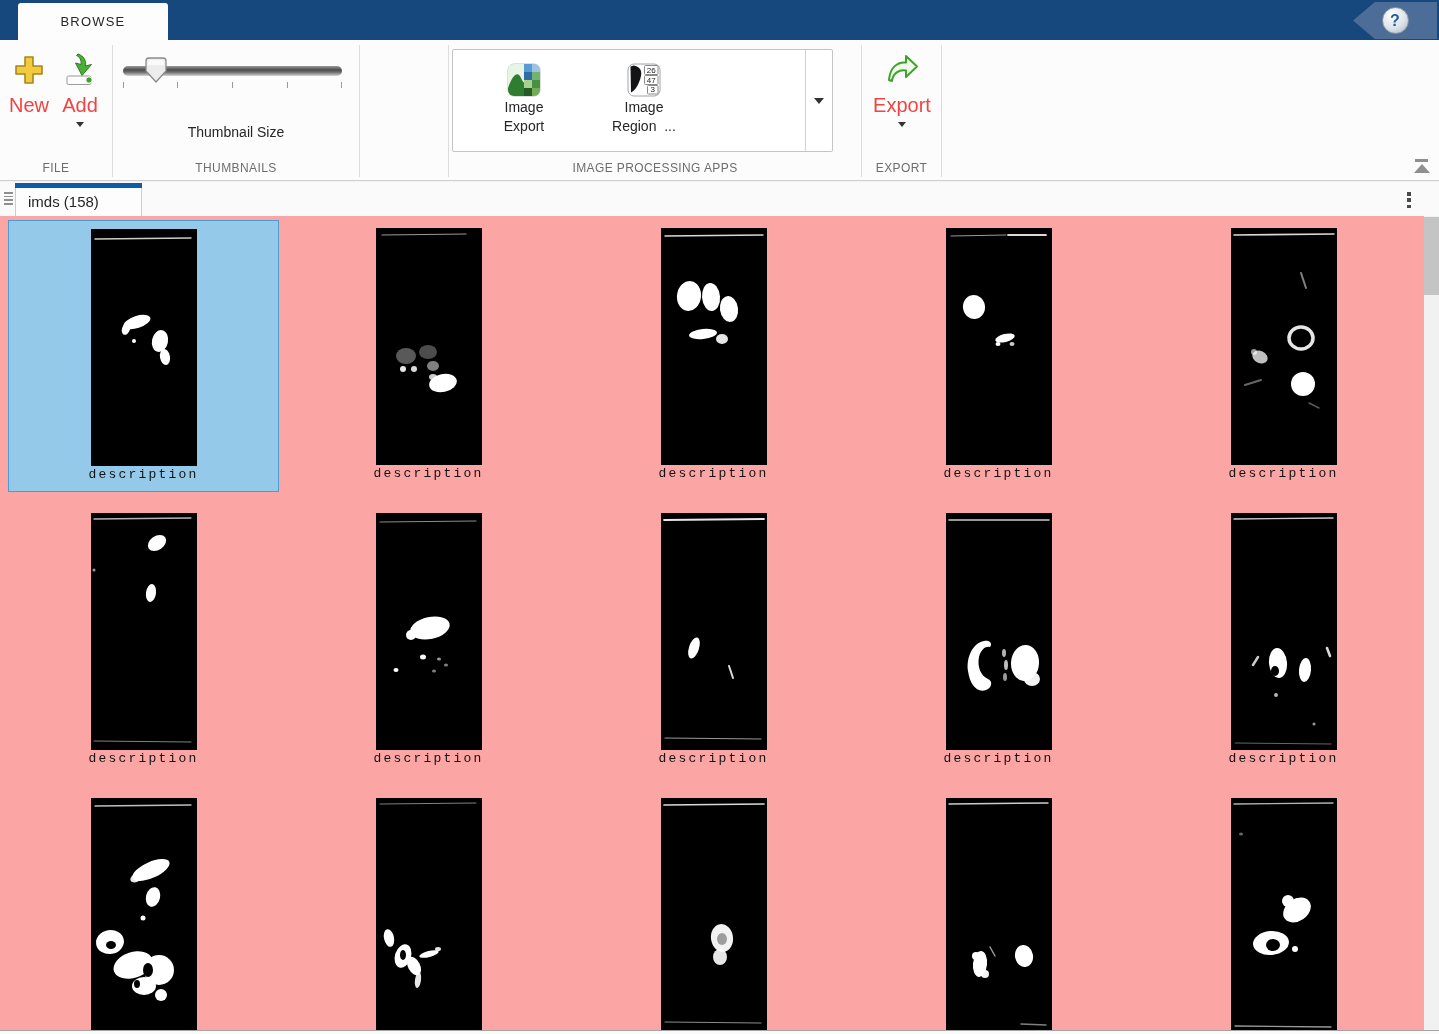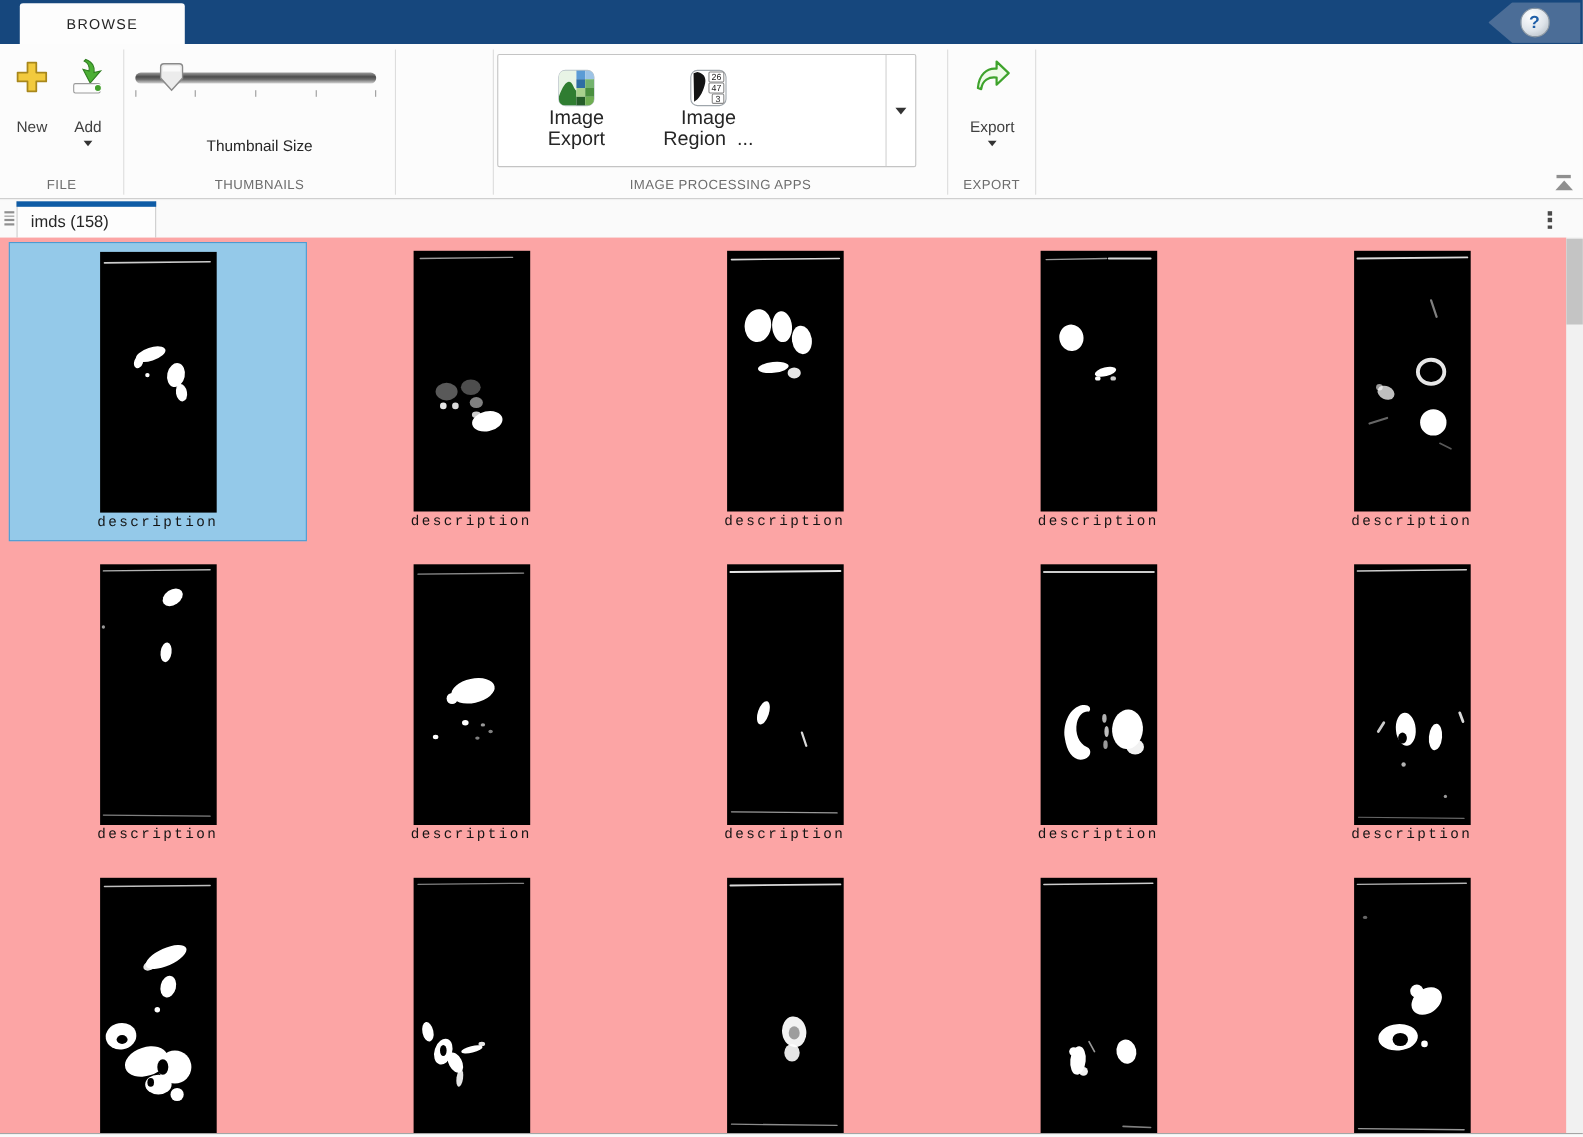--- a/index.html
+++ b/index.html
@@ -22,21 +22,21 @@
 
   
   .toolstrip { position:absolute; left:0; top:40px; width:100%; height:141px;
     background:#fcfcfc; border-bottom:1px solid #cfcfcf; }
   .vsep { position:absolute; top:5px; height:132px; width:1px; background:#dddddd; }
   .sec-label { position:absolute; bottom:5px; width:100%; text-align:center;
     font-size:12px; color:#6d6d6d; letter-spacing:0.4px; }
   .ts-btn { position:absolute; top:8px; display:flex; flex-direction:column; align-items:center;
     cursor:pointer; }
   .ts-btn .icon { height:44px; display:flex; align-items:center; justify-content:center; }
-  .ts-btn .lbl { font-size:14px; color:#404040; margin-top:15px; white-space:nowrap; }
+  .ts-btn .lbl { font-size:20px; color:#ef4444; margin-top:2px; white-space:nowrap; }
   .caret { width:0; height:0; border-left:4px solid transparent; border-right:4px solid transparent;
     border-top:5px solid #333; margin-top:5px; }
 
   .sec-file   { position:absolute; left:0;    top:0; width:112px; height:100%; }
   .sec-thumbs { position:absolute; left:113px; top:0; width:246px; height:100%; }
   .sec-prev   { position:absolute; left:360px; top:0; width:88px;  height:100%; }
   .sec-apps   { position:absolute; left:449px; top:0; width:412px; height:100%; }
   .sec-exp    { position:absolute; left:862px; top:0; width:79px;  height:100%; }
 
   .slider-track { position:absolute; left:10px; top:26px; width:219px; height:10px; border-radius:5px;
@@ -45,21 +45,21 @@
   .slider-ticks { position:absolute; left:10px; top:42px; width:219px; height:7px; }
   .slider-ticks i { position:absolute; top:0; width:1px; height:6px; background:#9a9a9a; }
   .slider-name { position:absolute; left:0; width:100%; top:84px; text-align:center;
     font-size:14px; color:#262626; }
 
   .gallery { position:absolute; left:3px; top:9px; width:381px; height:103px; background:#ffffff;
     border:1px solid #c4c4c4; border-radius:2px; }
   .gal-item { position:absolute; top:4px; width:110px; height:94px; display:flex; flex-direction:column;
     align-items:center; cursor:pointer; }
   .gal-item .icon { height:44px; display:flex; align-items:flex-end; justify-content:center; }
-  .gal-item .l1,.gal-item .l2 { font-size:18px; color:#262626; line-height:19px; white-space:pre; }
+  .gal-item .l1,.gal-item .l2 { font-size:14px; color:#262626; line-height:19px; white-space:pre; }
   .gal-drop { position:absolute; right:0; top:0; width:27px; height:101px; border-left:1px solid #d2d2d2;
     display:flex; align-items:center; justify-content:center; cursor:pointer; }
   .gal-drop .caret { margin-top:0; border-left-width:5px; border-right-width:5px; border-top-width:6px; }
 
   .collapse-btn { position:absolute; right:6px; top:116px; width:22px; height:20px; cursor:pointer; }
   .collapse-btn .bar { position:absolute; left:4px; top:3px; width:13px; height:3px; background:#8f8f8f; }
   .collapse-btn .tri { position:absolute; left:3px; top:8px; width:0; height:0;
     border-left:8px solid transparent; border-right:8px solid transparent; border-bottom:9px solid #8f8f8f; }
 
   

